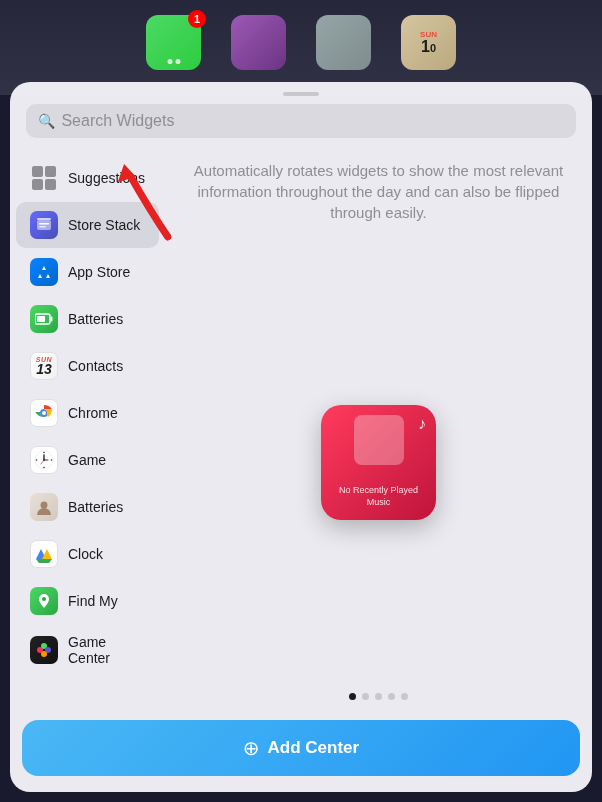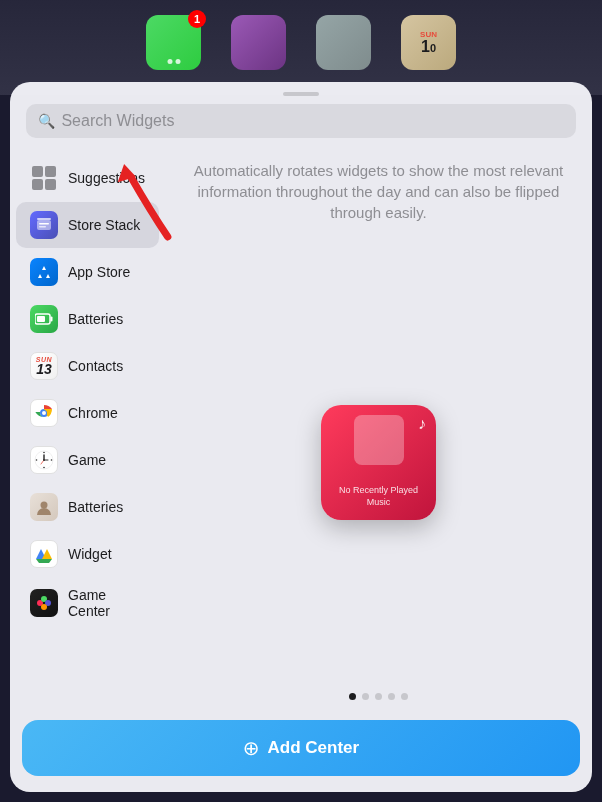--- a/index.html
+++ b/index.html
@@ -464,24 +464,33 @@
 
       <div class="sidebar-item">
         <div class="app-icon icon-drive">
           <svg width="20" height="18" viewBox="0 0 20 18">
             <path d="M10 2 L18 16 H2 Z" fill="none"></path>
             <path d="M7 14 L2 14 L7 4 L12 14Z" fill="#4285F4"></path>
             <path d="M13 14 L18 14 L13 4 L8 14Z" fill="#FBBC05"></path>
             <path d="M2 14 L18 14 L15 18 L5 18Z" fill="#34A853"></path>
           </svg>
         </div>
-        <span class="sidebar-item-label">Widget</span>
-      </div>
-
-
+        <span class="sidebar-item-label">Clock</span>
+      </div>
+
+
+      <div class="sidebar-item">
+        <div class="app-icon icon-findmy">
+          <svg width="18" height="18" viewBox="0 0 18 18" fill="white">
+            <path d="M9 2 a5 5 0 0 1 5 5 c0 3.5 -5 9 -5 9 s-5 -5.5 -5 -9 a5 5 0 0 1 5 -5z"></path>
+            <circle cx="9" cy="7" r="2" fill="#28a745"></circle>
+          </svg>
+        </div>
+        <span class="sidebar-item-label">Find My</span>
+      </div>
 
       <div class="sidebar-item">
         <div class="app-icon icon-gamecenter">
           <svg width="18" height="18" viewBox="0 0 18 18">
             <circle cx="5" cy="9" r="3" fill="#ff2d55"></circle>
             <circle cx="9" cy="5" r="3" fill="#4cd964"></circle>
             <circle cx="13" cy="9" r="3" fill="#5856d6"></circle>
             <circle cx="9" cy="13" r="3" fill="#ff9500"></circle>
           </svg>
         </div>

